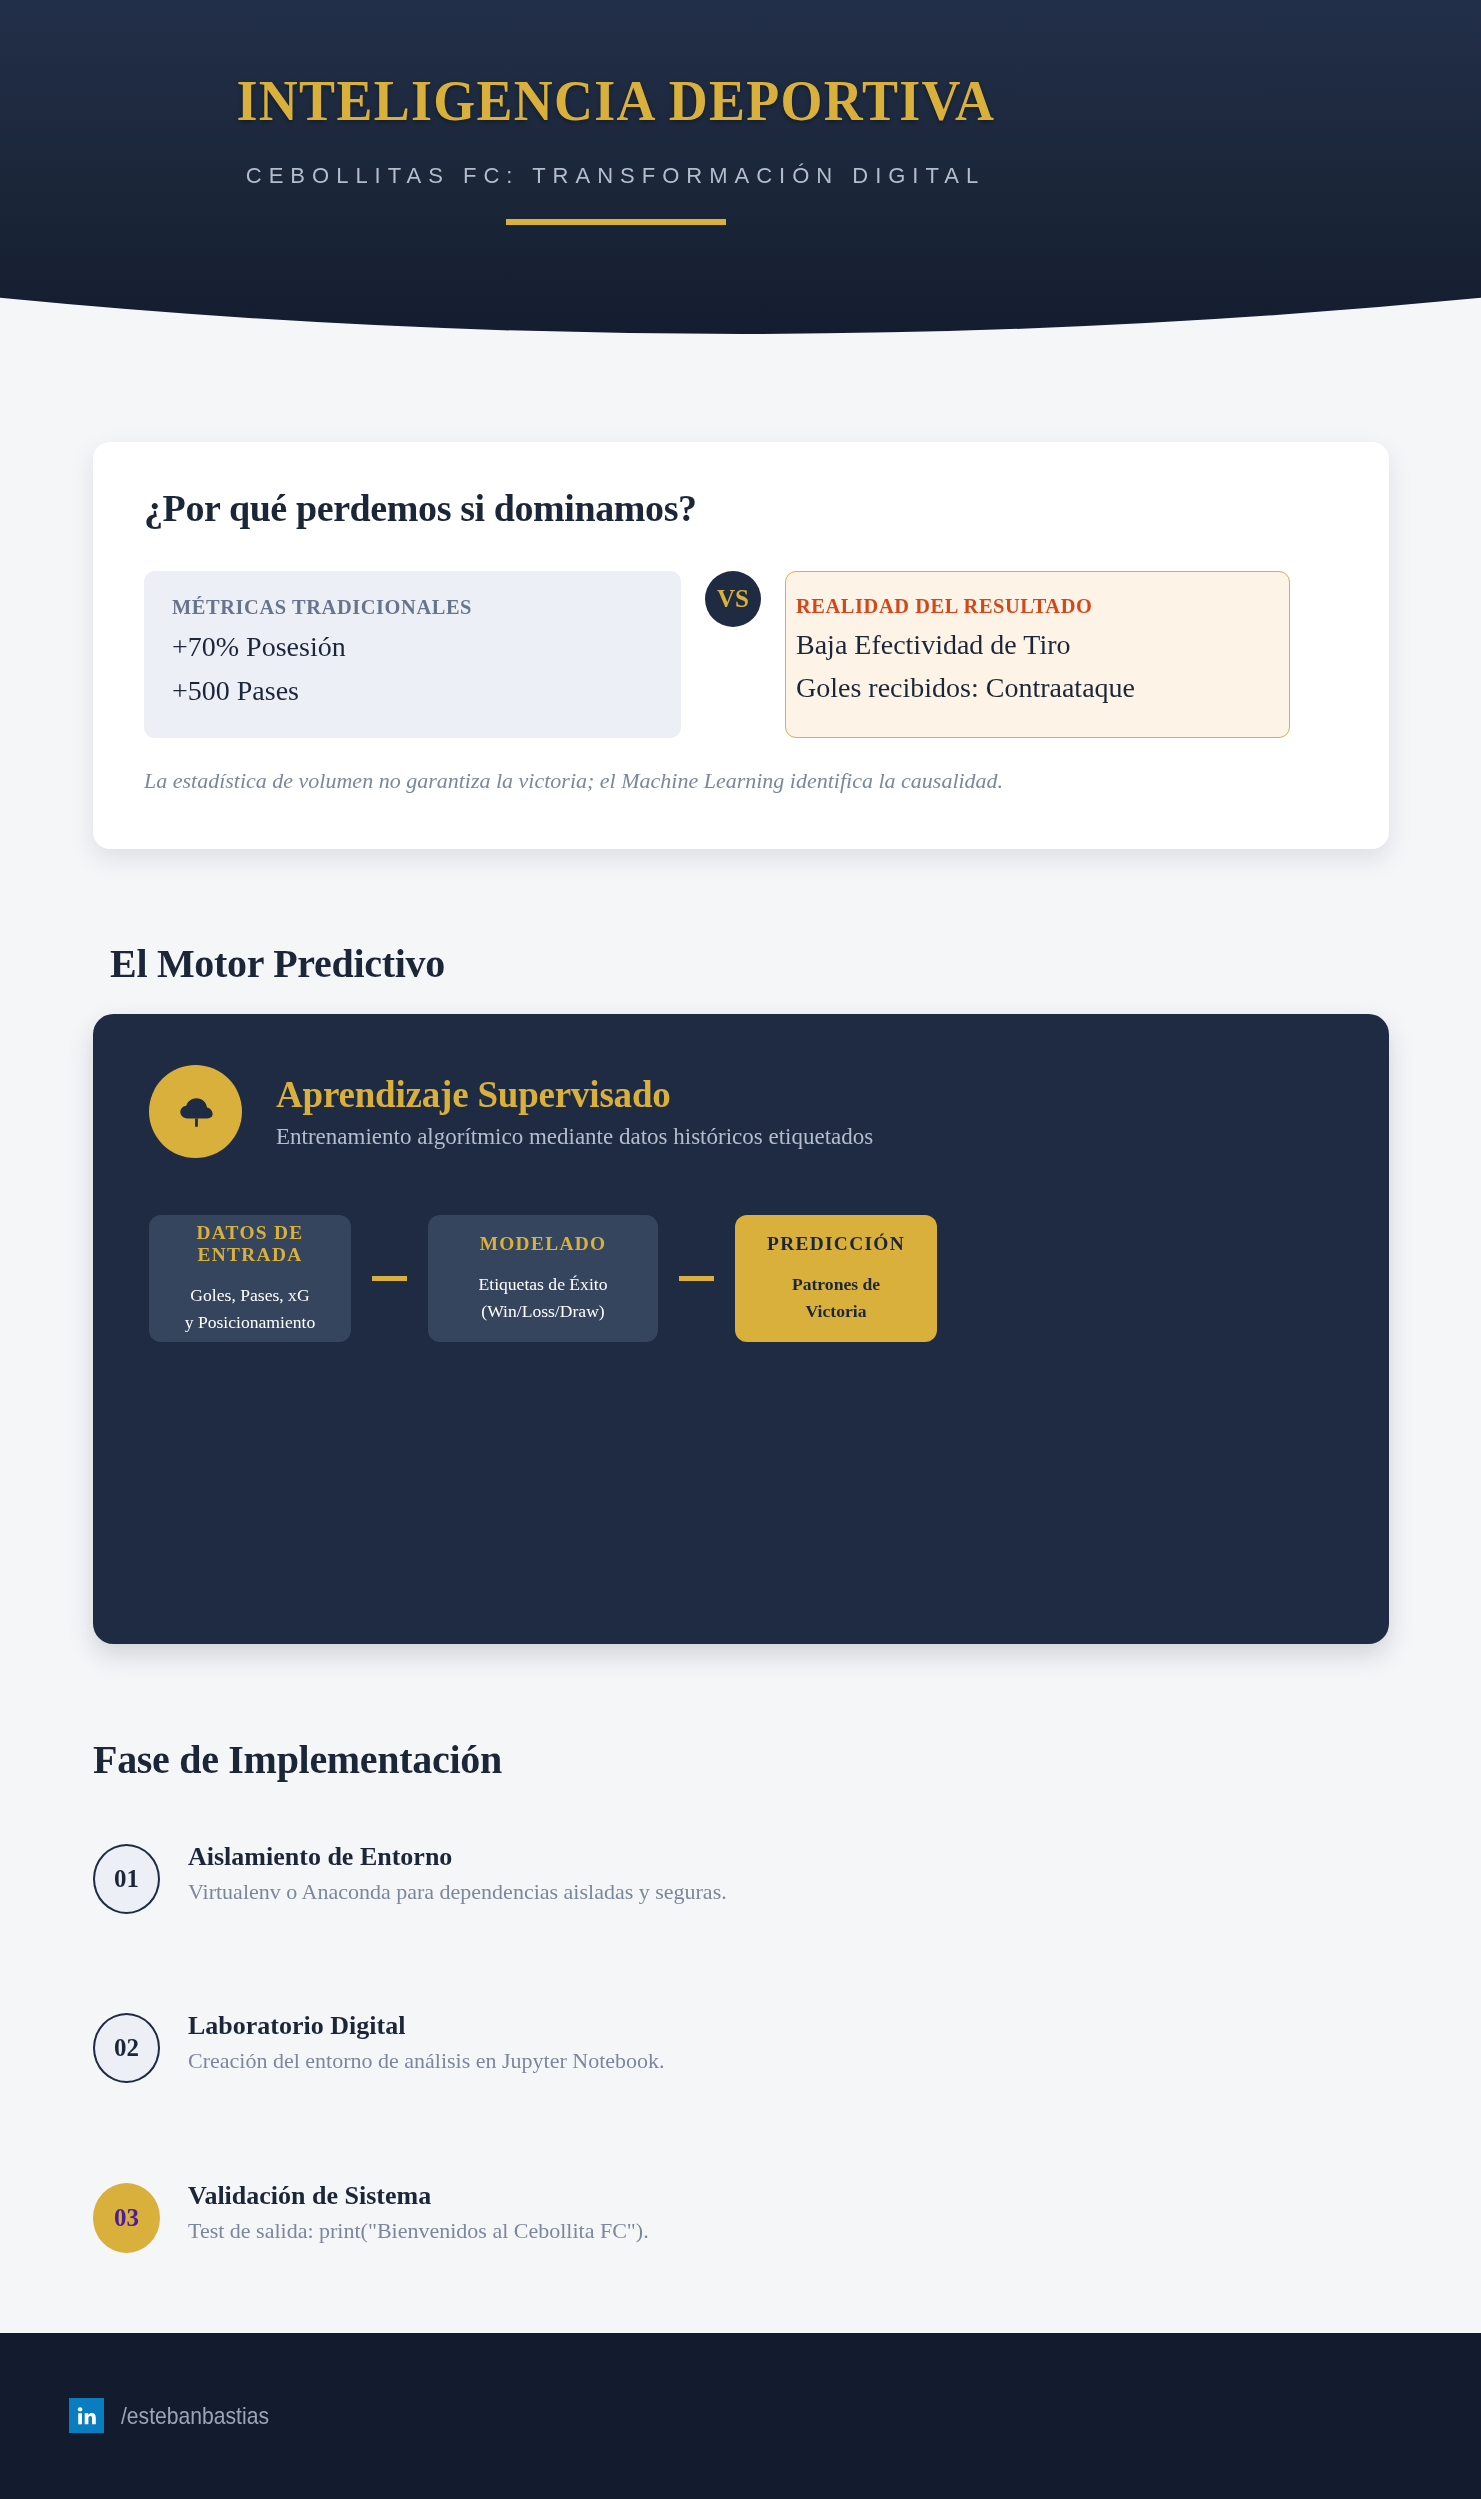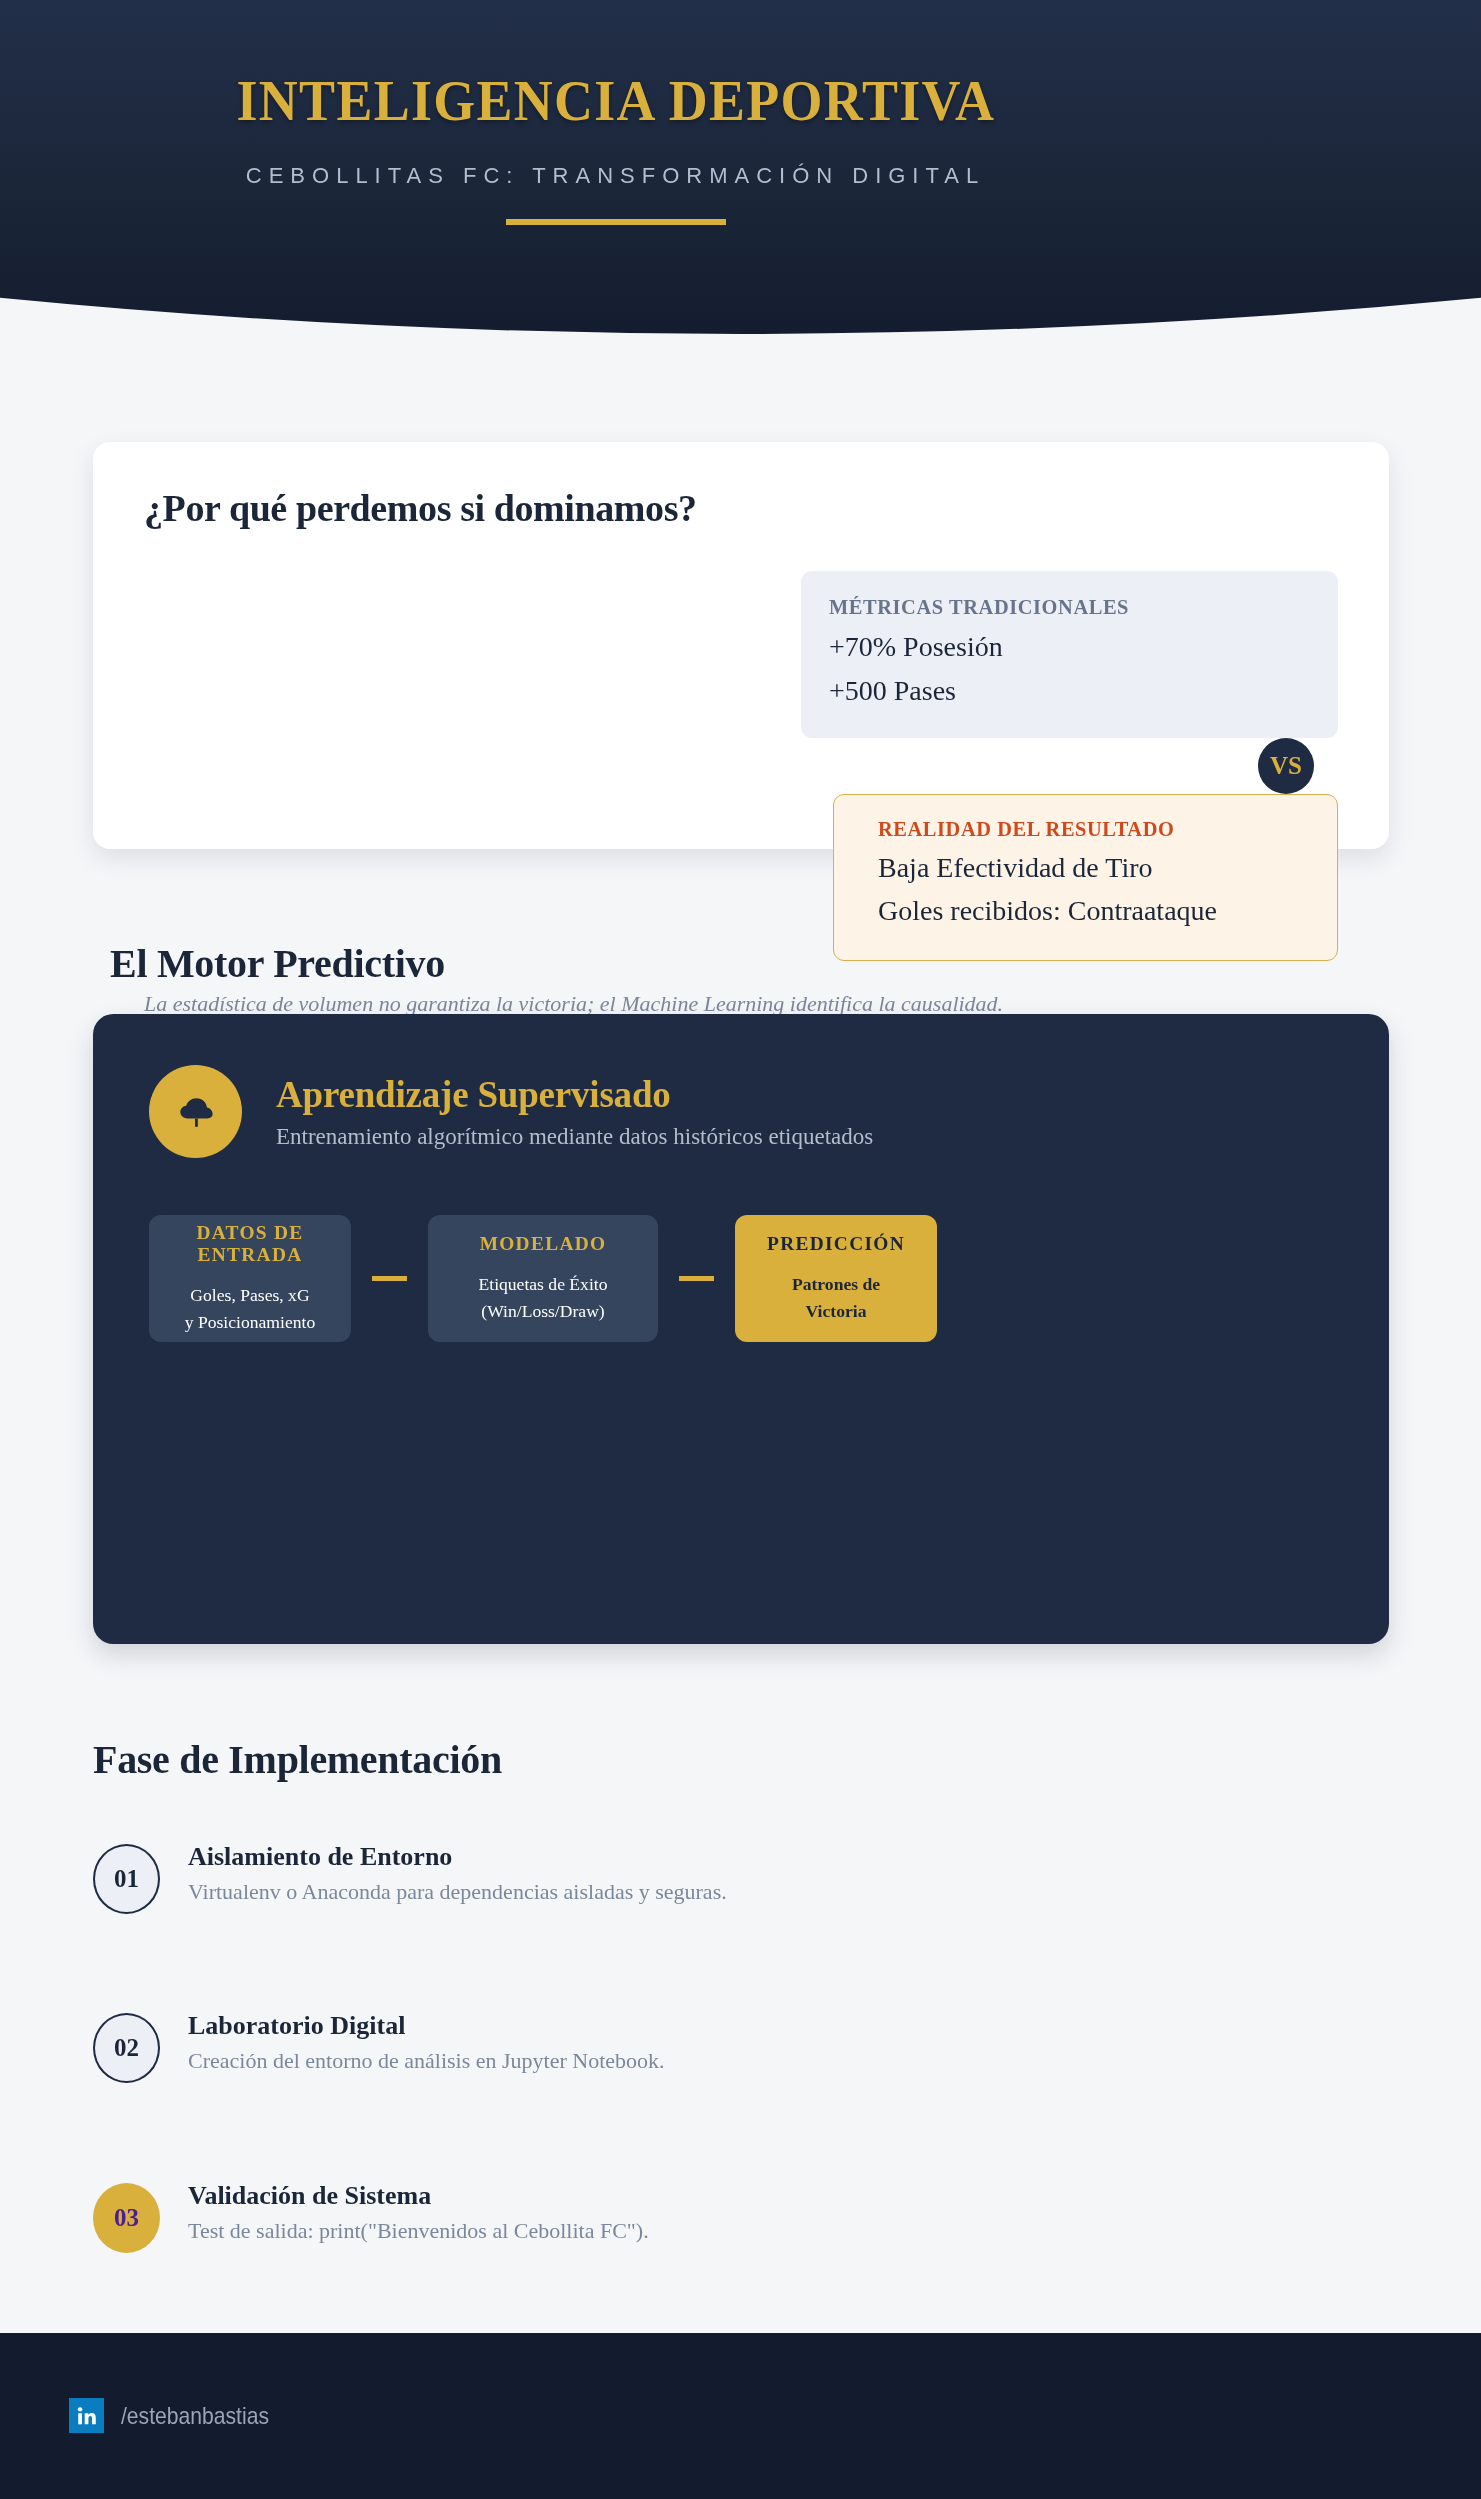--- a/index.html
+++ b/index.html
@@ -86,23 +86,22 @@
   }
   .card-title {
     font-family: "Liberation Serif", serif;
     font-weight: bold;
     font-size: 38px;
     color: #1b2639;
     letter-spacing: -0.4px;
   }
   .compare-row {
     display: flex;
-    align-items: flex-end;
+    align-items: flex-start;
     margin-top: 41px;
-    flex-direction: column;
   }
   .metric-box {
     width: 537px;
     height: 167px;
     background: #eceff6;
     border-radius: 11px;
     padding: 25px 28px 0 28px;
   }
   .metric-label {
     font-family: "Liberation Serif", serif;
@@ -131,21 +130,21 @@
     justify-content: center;
     margin: 0 24px;
     flex: none;
   }
   .reality-box {
     width: 505px;
     height: 167px;
     background: #fdf3e6;
     border: 1.9px solid #d6b050;
     border-radius: 11px;
-    padding: 23px 26px 0 44px;
+    padding: 23px 26px 0 10px;
   }
   .reality-label {
     font-family: "Liberation Serif", serif;
     font-weight: bold;
     font-size: 20.4px;
     letter-spacing: 0.6px;
     color: #d1481b;
   }
   .reality-item {
     font-family: "Liberation Serif", serif;

